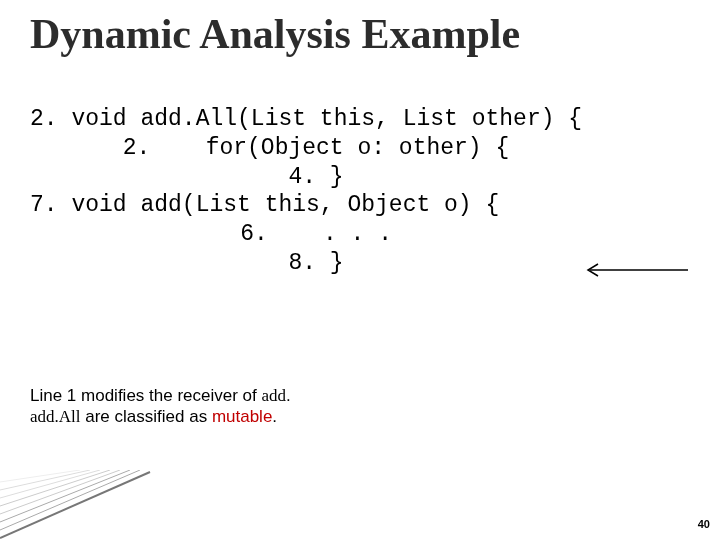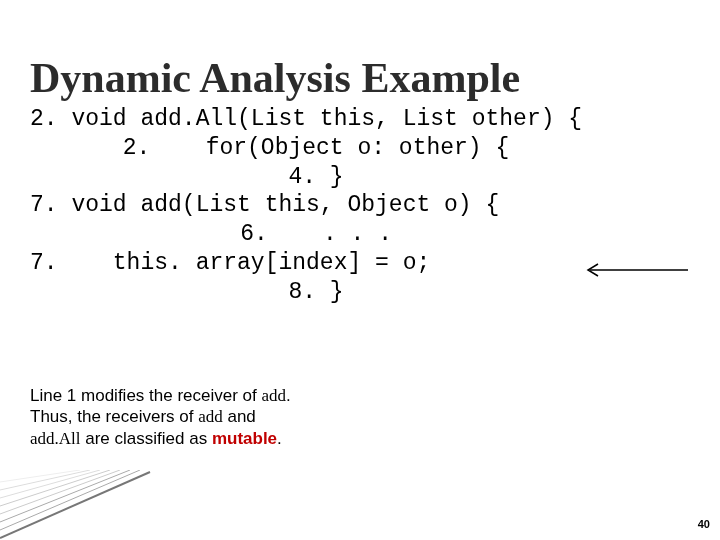--- a/index.html
+++ b/index.html
@@ -8,35 +8,34 @@
     font-family: Verdana, Geneva, sans-serif;
     background:#fff; color:#000;
     position:relative;
     overflow:hidden;
   }
   .title{
     position:absolute; left:30px; top:10px;
     font-family: Georgia, 'Times New Roman', serif;
     font-size:42px; font-weight:700;
     color:#2c2c2c;
-    margin-top:44px;
   }
   .code{
     position:absolute; left:30px; top:105px;
     font-family:'Courier New', Courier, monospace;
     font-size:23px; line-height:1.25; color:#000;
   }
   .code .row{ white-space:pre; }
   .code .row.indent{ padding-left:20px;text-align:center; }
   .expl{
     position:absolute; left:30px; top:385px;
     font-size:17px; line-height:1.25;
   }
   .mono{ font-family:Liberation Serif, serif; }
-  .red{ color:#c00000; font-weight:700; }
+  .red{ color:#c00000; font-weight:400; }
   .arrow{
     position:absolute; left:580px; top:260px;
   }
   .arrow svg{ display:block; }
   .pagenum{
     position:absolute; right:10px; bottom:10px;
     font-size:11px; font-weight:700; color:#000;
   }
   .decor{
     position:absolute; left:0; bottom:0; width:160px; height:70px;
@@ -47,37 +46,33 @@
 <body>
 
 <div class="title">Dynamic Analysis Example</div>
 
 <div class="code">
   <div class="row">2. void add.All(List this, List other) {</div>
   <div class="row indent">2.    for(Object o: other) {</div>
   <div class="row indent">4. }</div>
   <div class="row">7. void add(List this, Object o) {</div>
   <div class="row indent">6.    . . .</div>
-  <div class="row">7.    this. array[index] = o;</div>
   <div class="row indent">8. }</div>
 </div>
 
 <div class="arrow">
   <svg width="110" height="20" viewBox="0 0 110 20">
     <line x1="10" y1="10" x2="108" y2="10" stroke="#000" stroke-width="1.5"></line>
     <polyline points="18,4 8,10 18,16" fill="none" stroke="#000" stroke-width="1.5"></polyline>
   </svg>
 </div>
 
 <div class="expl">
   <div>
     <span>Line 1 modifies the receiver of </span><span class="mono">add</span><span>.</span>
-  </div>
-  <div>
-    <span>Thus, the receivers of </span><span class="mono">add</span><span> and</span>
   </div>
   <div>
     <span class="mono">add.All</span><span> are classified as </span><span class="red">mutable</span><span>.</span>
   </div>
 </div>
 
 <div class="decor">
   <svg width="160" height="70" viewBox="0 0 160 70">
     <line x1="0" y1="68" x2="150" y2="2" stroke="#777" stroke-width="2"></line>
     <line x1="0" y1="60" x2="140" y2="0" stroke="#aaa" stroke-width="1"></line>

